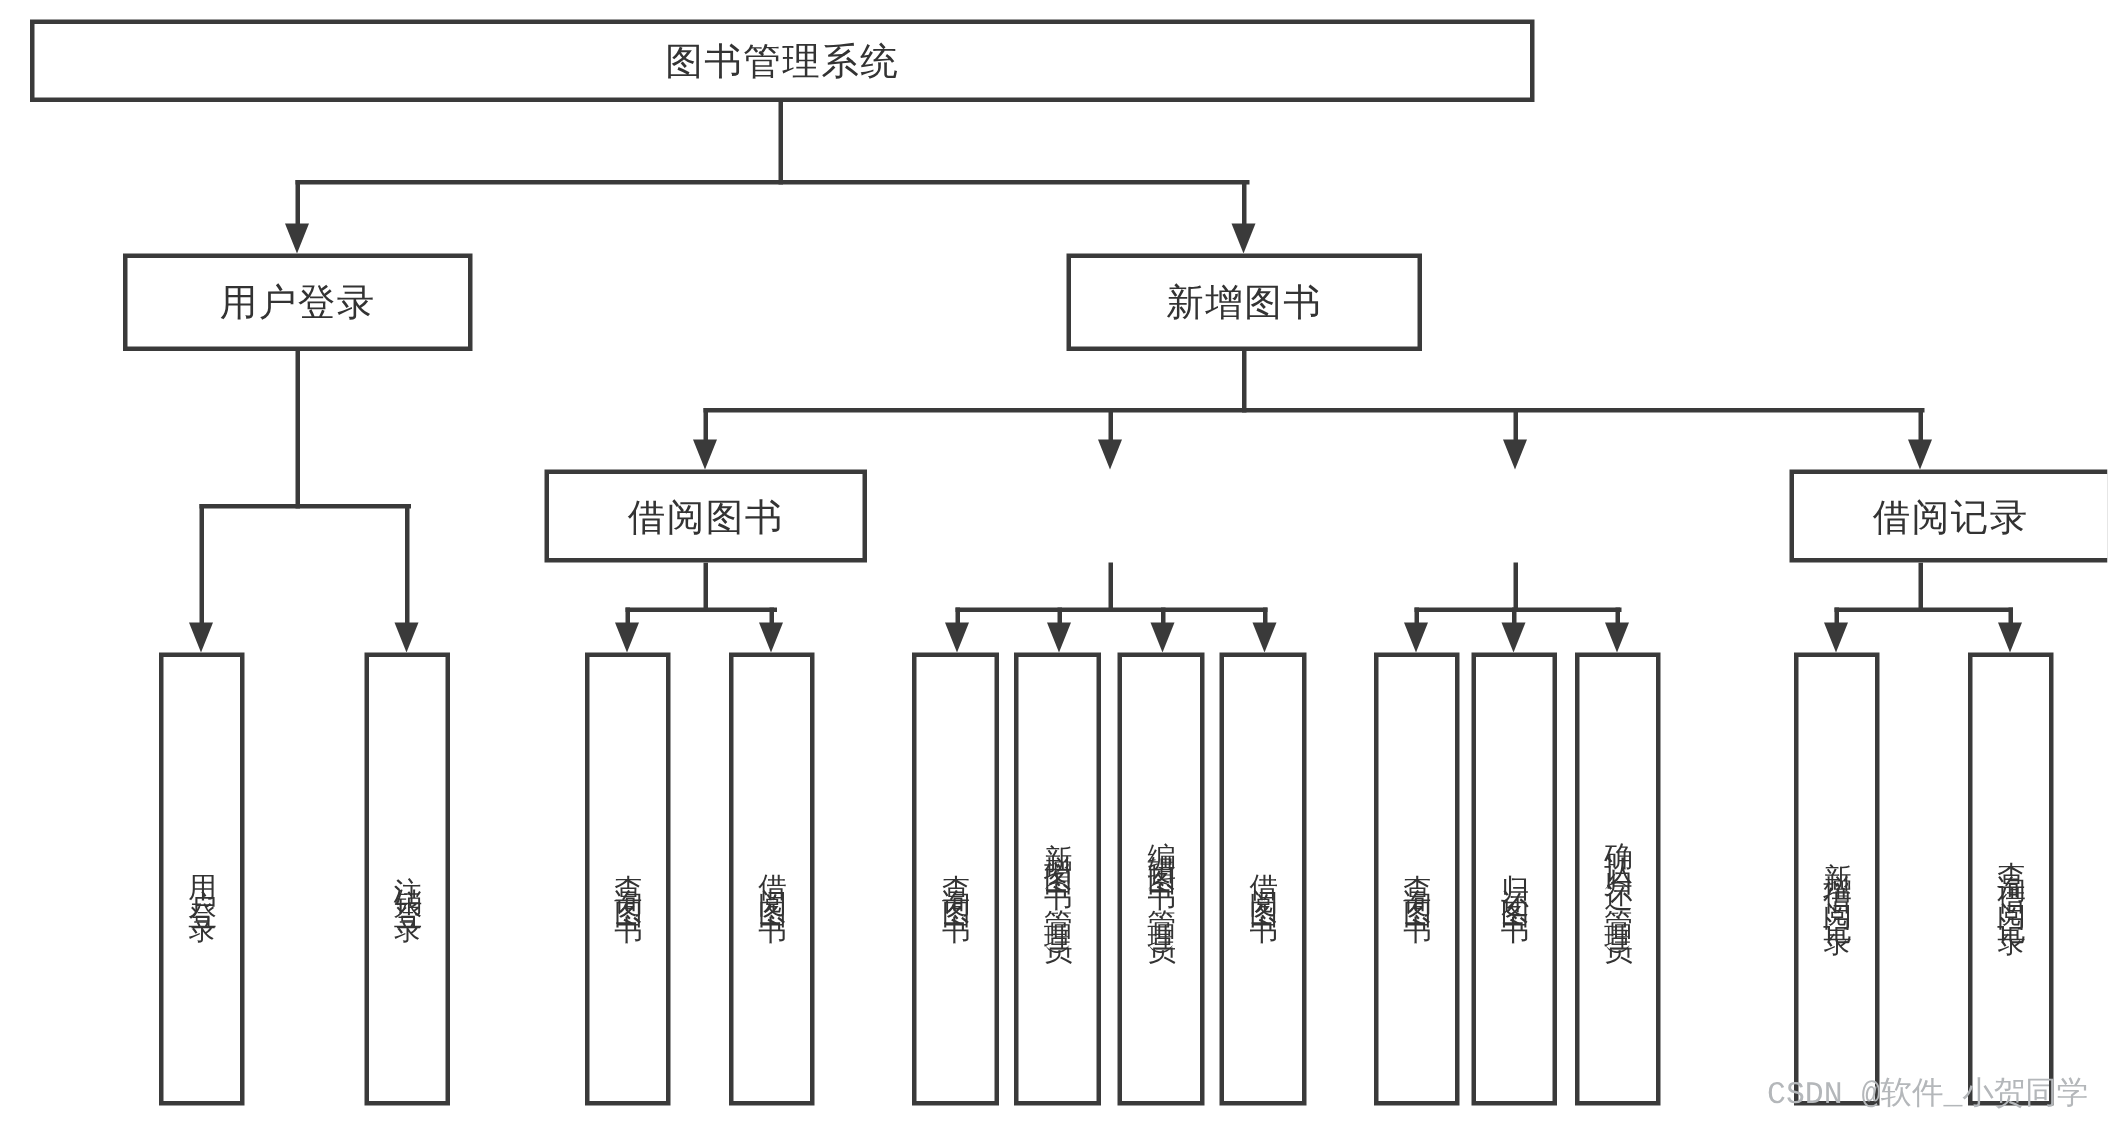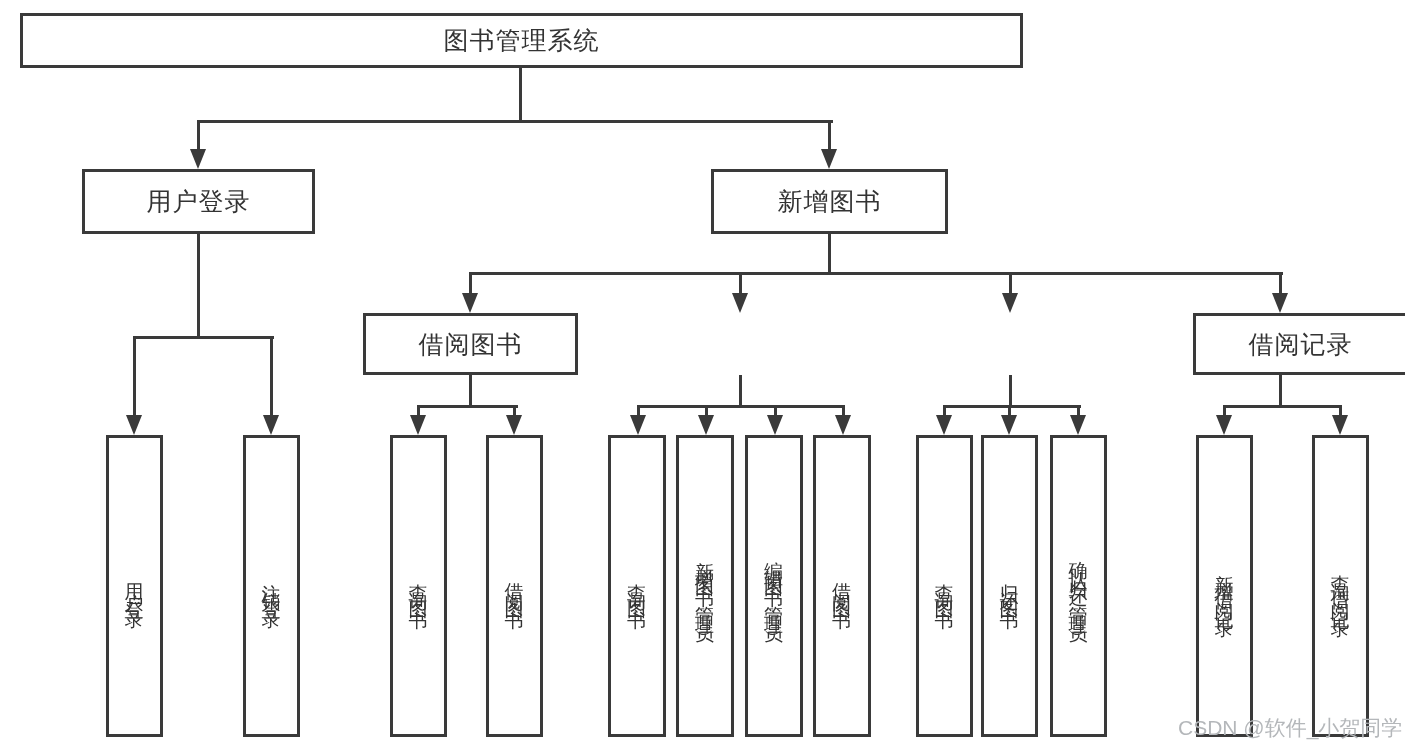--- a/index.html
+++ b/index.html
@@ -54,20 +54,21 @@
     border-right:8px solid transparent;
     border-top:20px solid var(--line);
   }
   .watermark{
     position:absolute;
     left:1178px;top:714px;
     font-size:21px;
     color:var(--watermark-text);
     white-space:nowrap;
     z-index:5;
+    font-family:Liberation Mono, monospace;
   }
 </style>
 </head>
 <body>
 
 <div class="canvas">
 
   <div class="node" style="left:20px;top:13px;width:1003px;height:55px;">图书管理系统</div>
 
   <div class="vline" style="left:519px;top:68px;height:55px;"></div>

